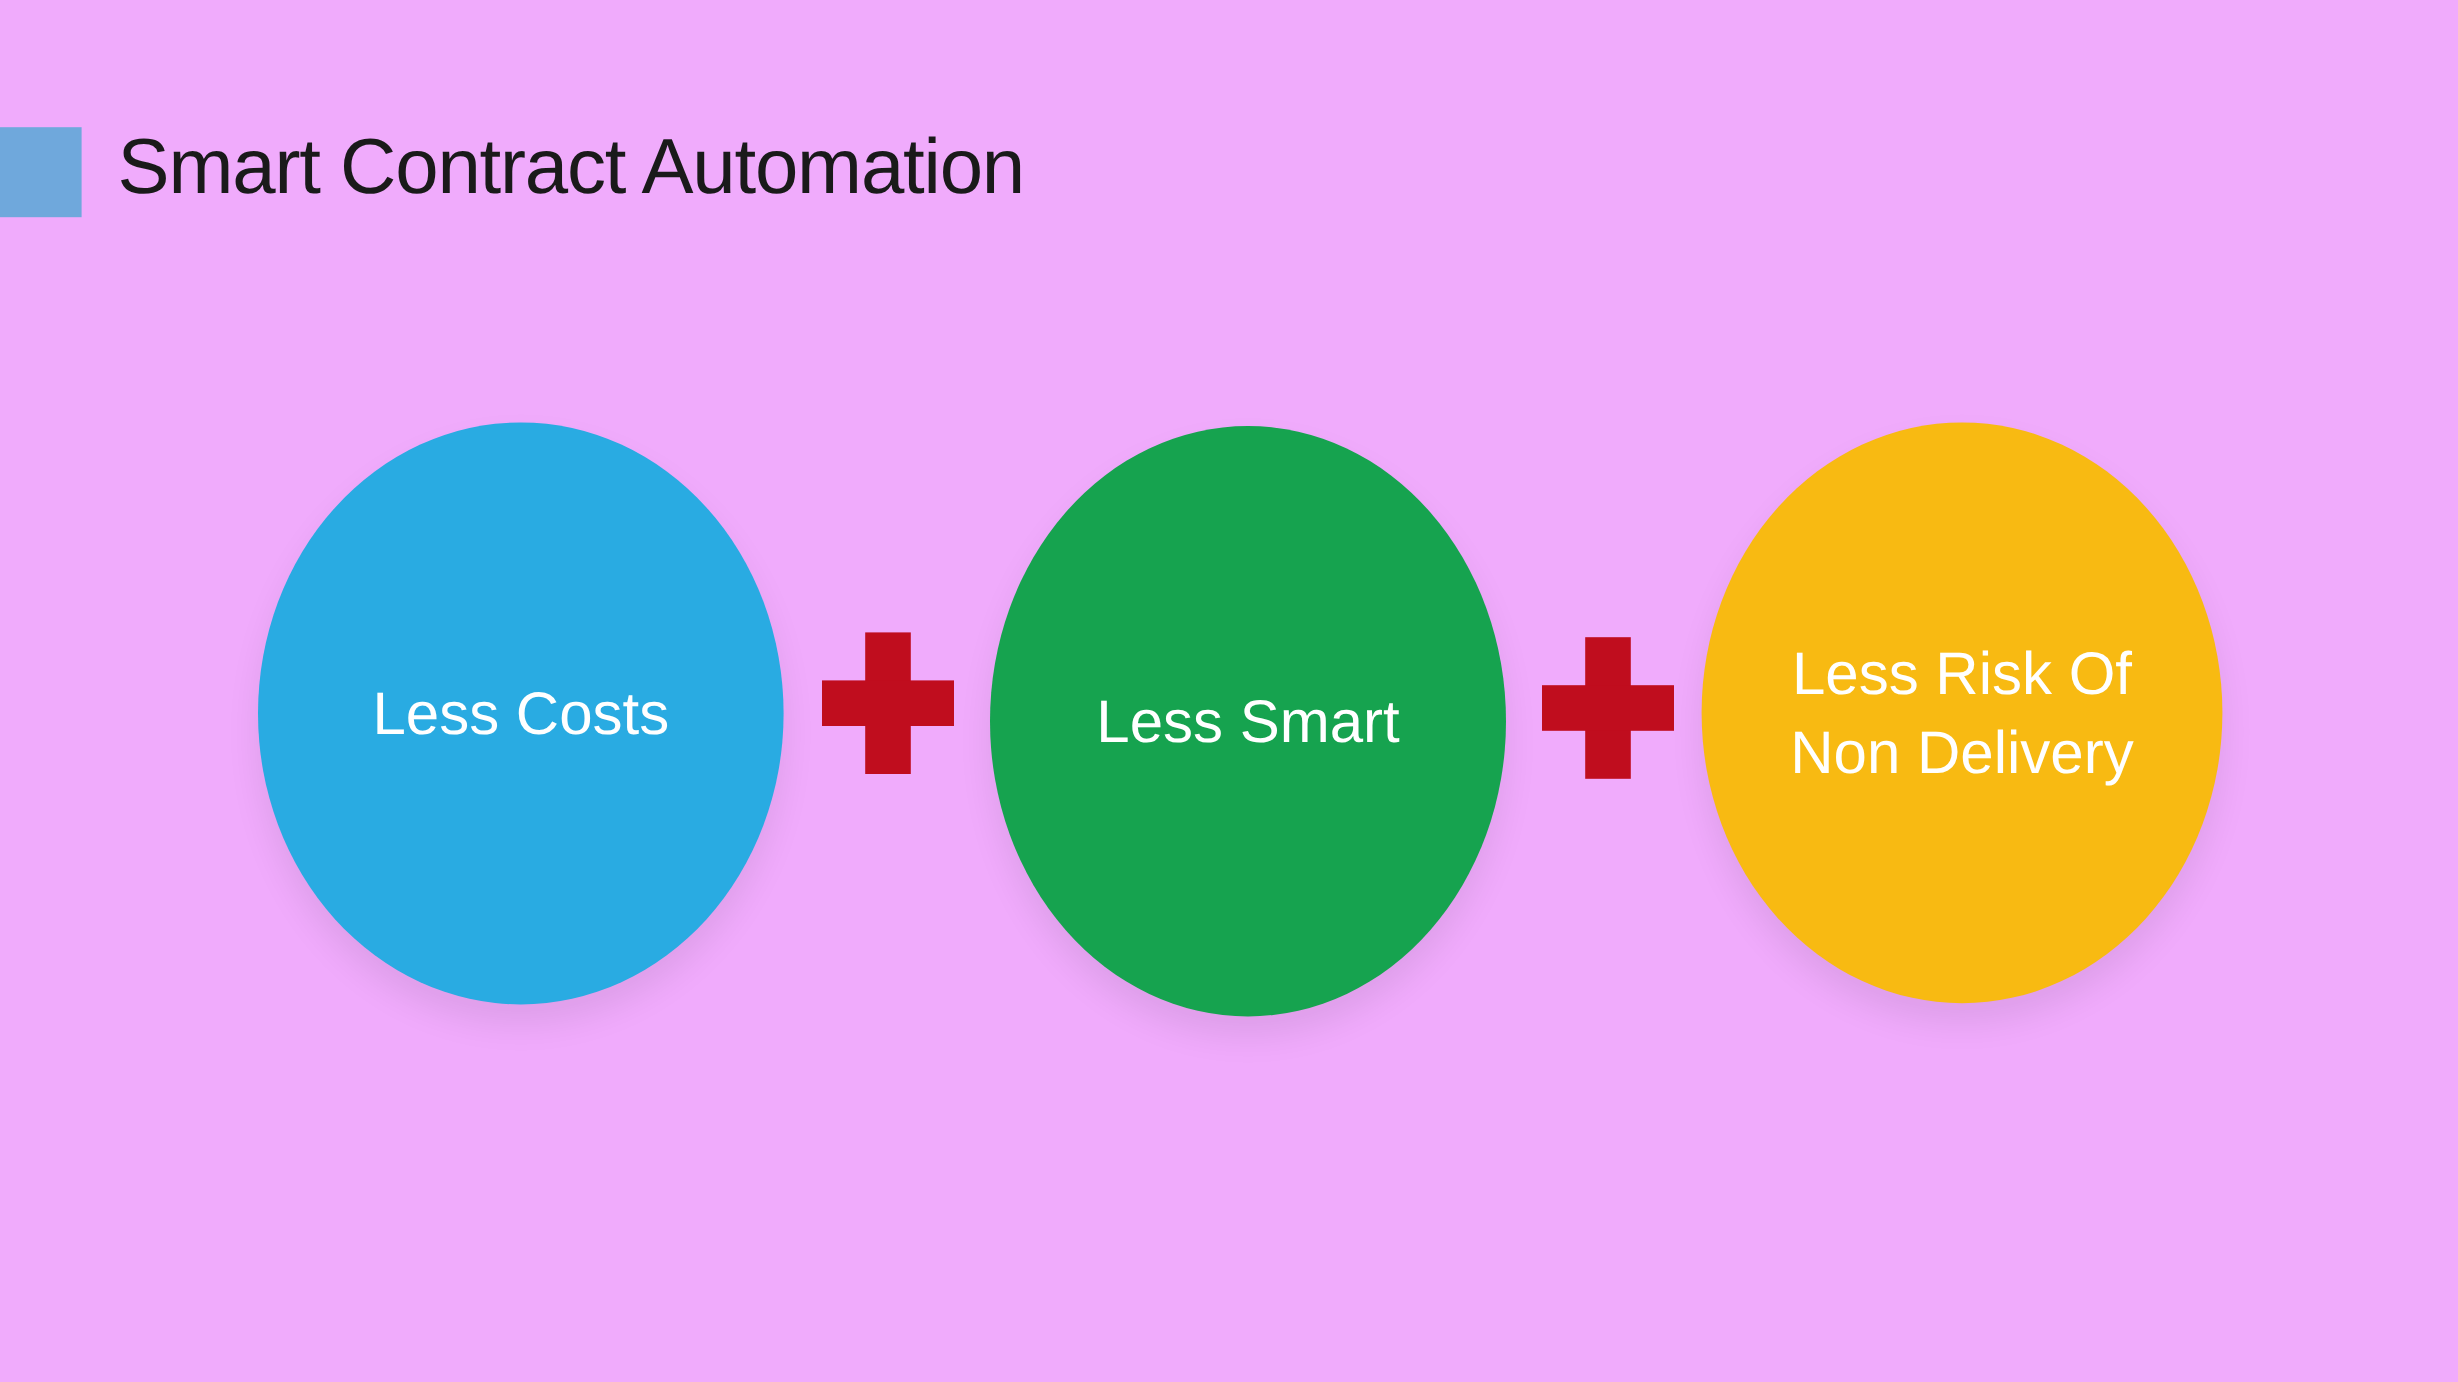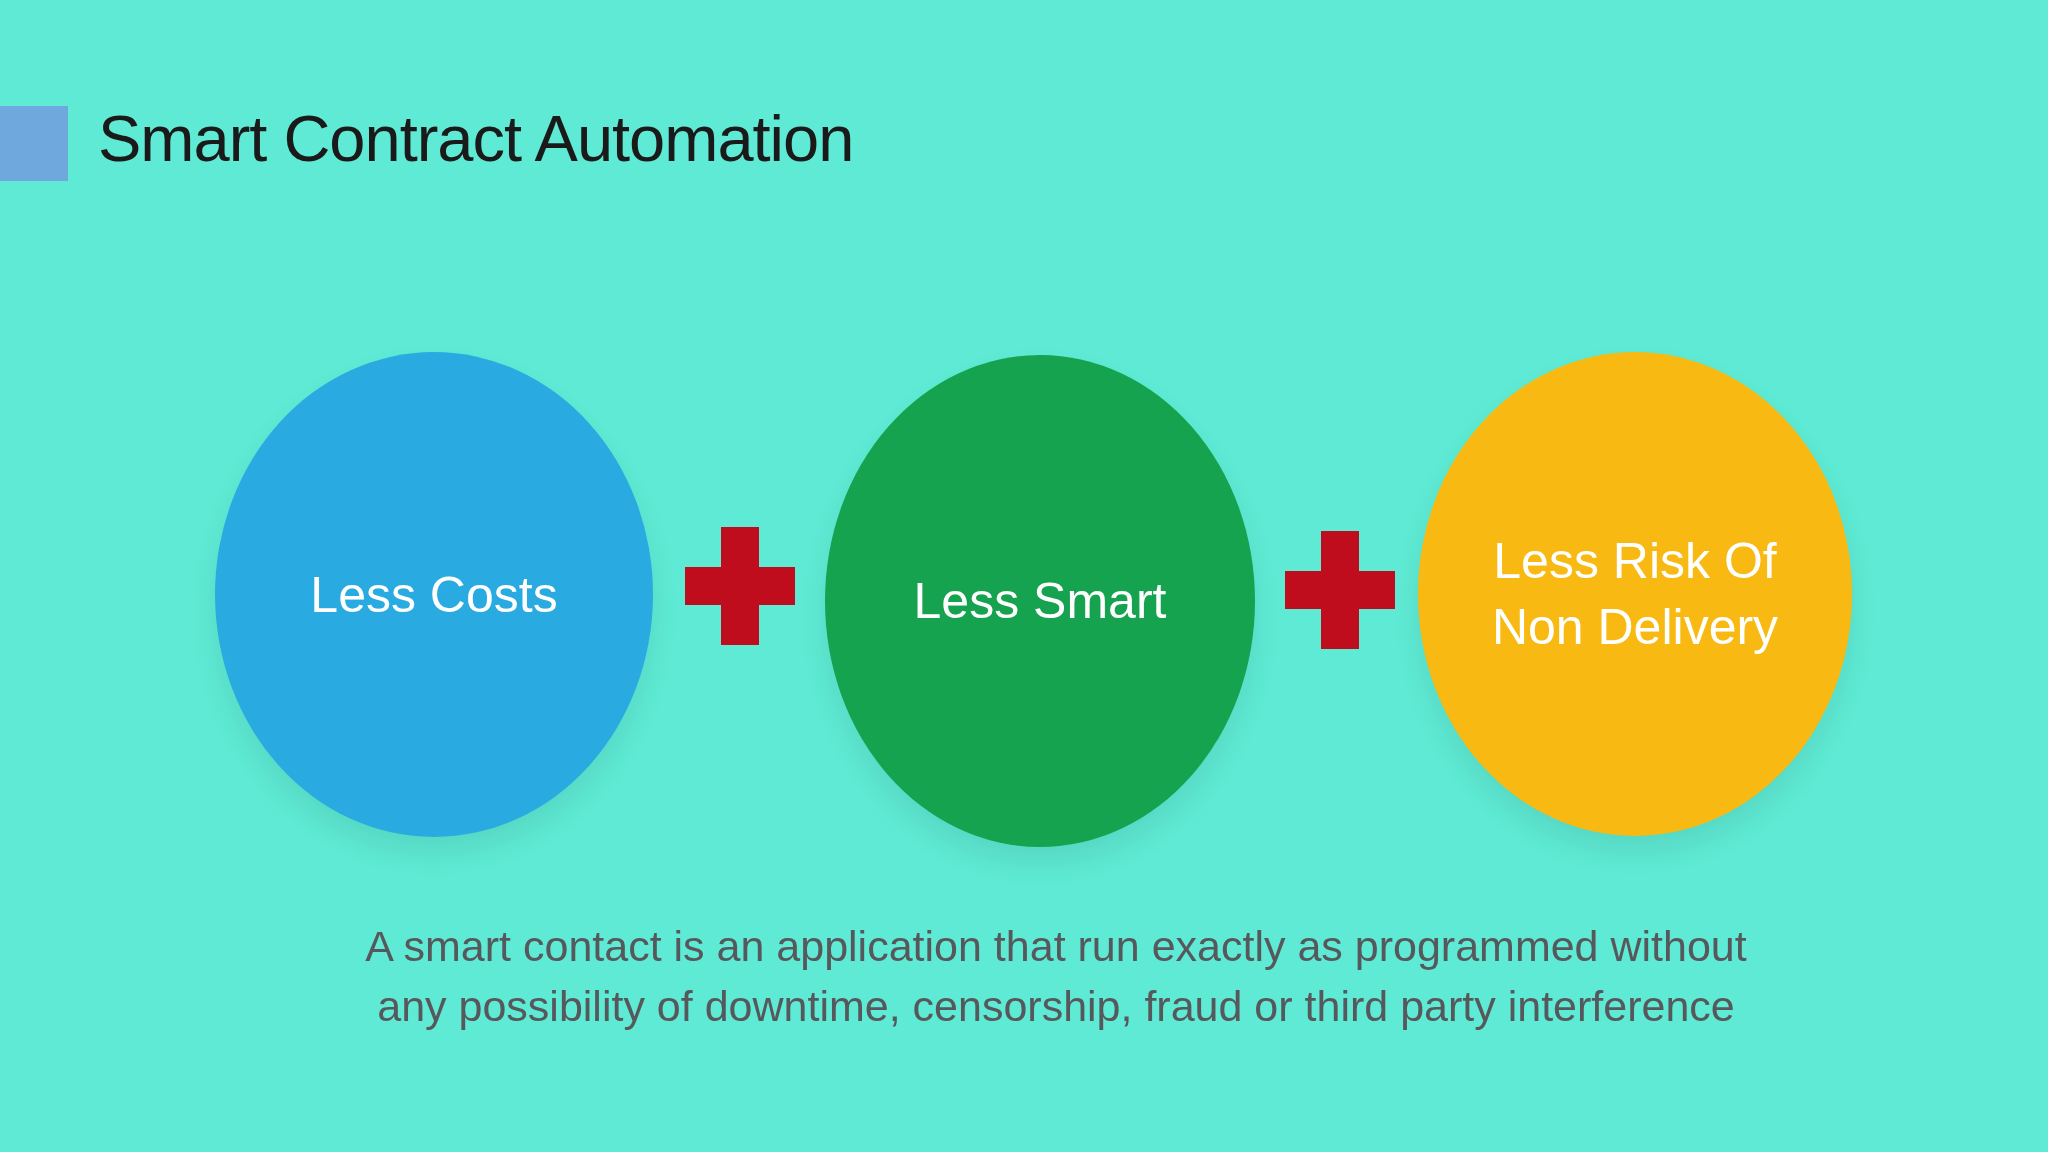--- a/index.html
+++ b/index.html
@@ -4,21 +4,21 @@
 <style>
   html, body {
     margin: 0;
     padding: 0;
     background: #ffffff;
   }
   .slide {
     position: relative;
     width: 2048px;
     height: 1152px;
-    background: #5eead4;
+    background: #f0abfc;
     overflow: hidden;
     font-family: "Liberation Sans", sans-serif;
   }
   .accent-square {
     position: absolute;
     left: 0;
     top: 106px;
     width: 68px;
     height: 75px;
     background: #6FA8DC;
@@ -115,16 +115,14 @@
   <div class="plus plus-2">
     <div class="vbar" style="background-color: rgb(192, 13, 30);"></div>
     <div class="hbar" style="background-color: rgb(192, 13, 30);"></div>
   </div>
 
   <div class="circle circle-3" style="background-color: rgb(248, 186, 18);">
     <span style="color: rgb(255, 255, 255);">Less Risk Of
 Non Delivery</span>
   </div>
 
-  <p class="caption" style="color: rgb(87, 88, 91);">A smart contact is an application that run exactly as programmed without
-any possibility of downtime, censorship, fraud or third party interference</p>
 
 </div>
 
 </body></html>

